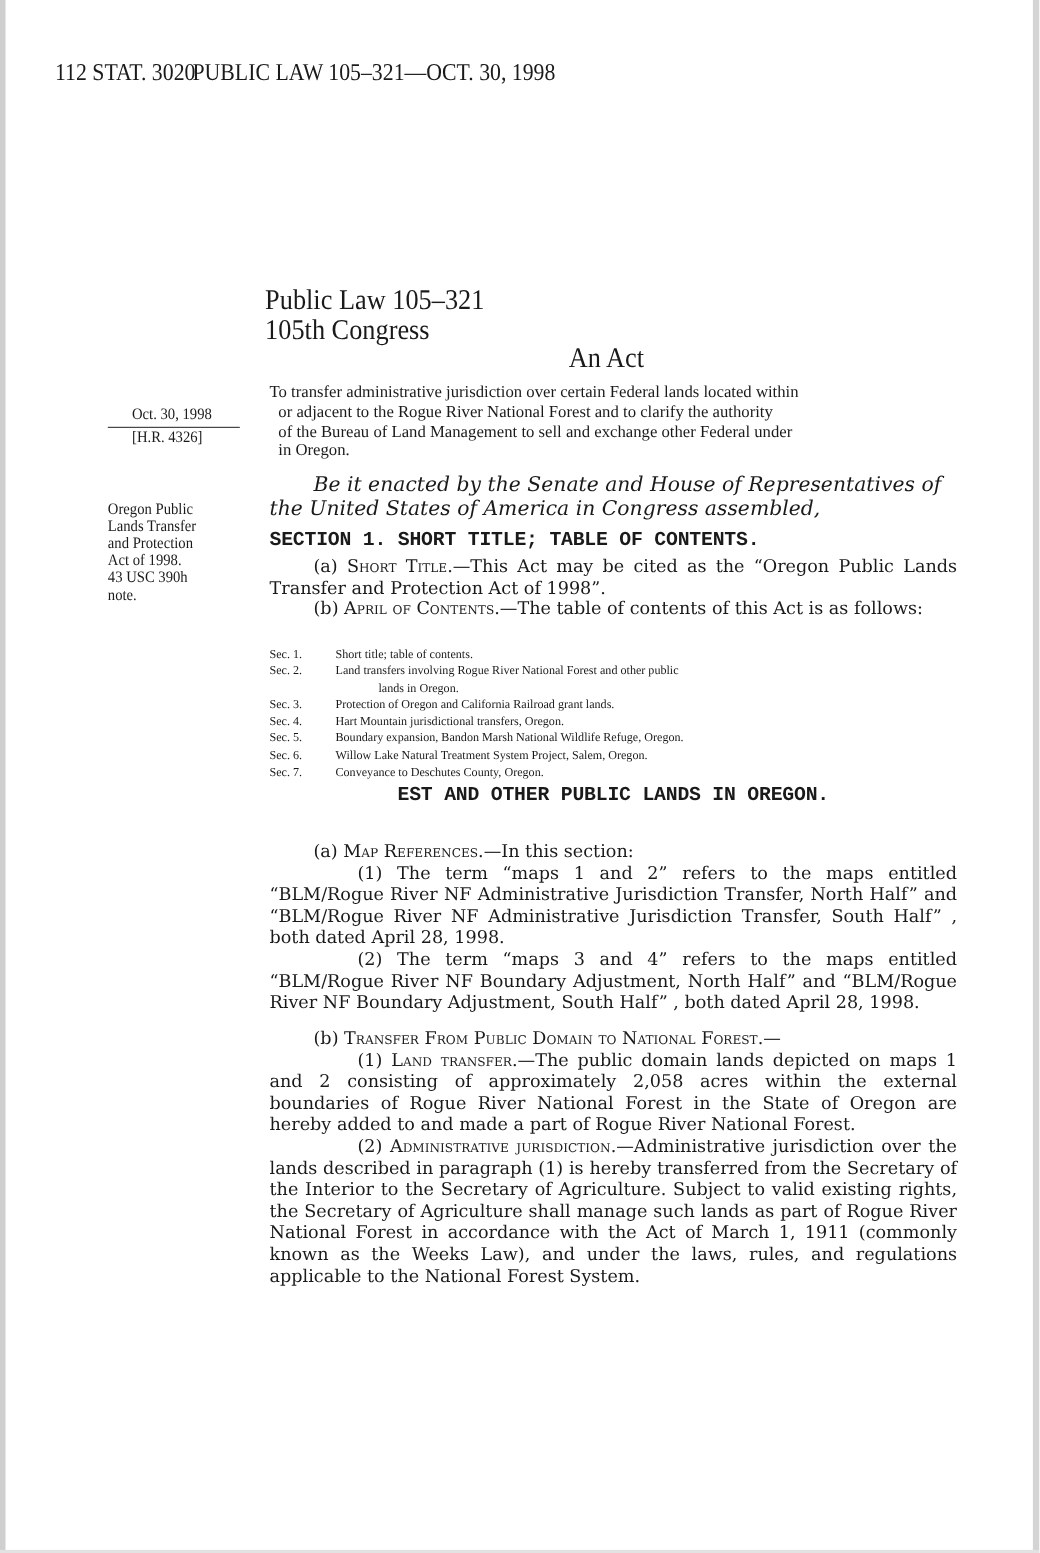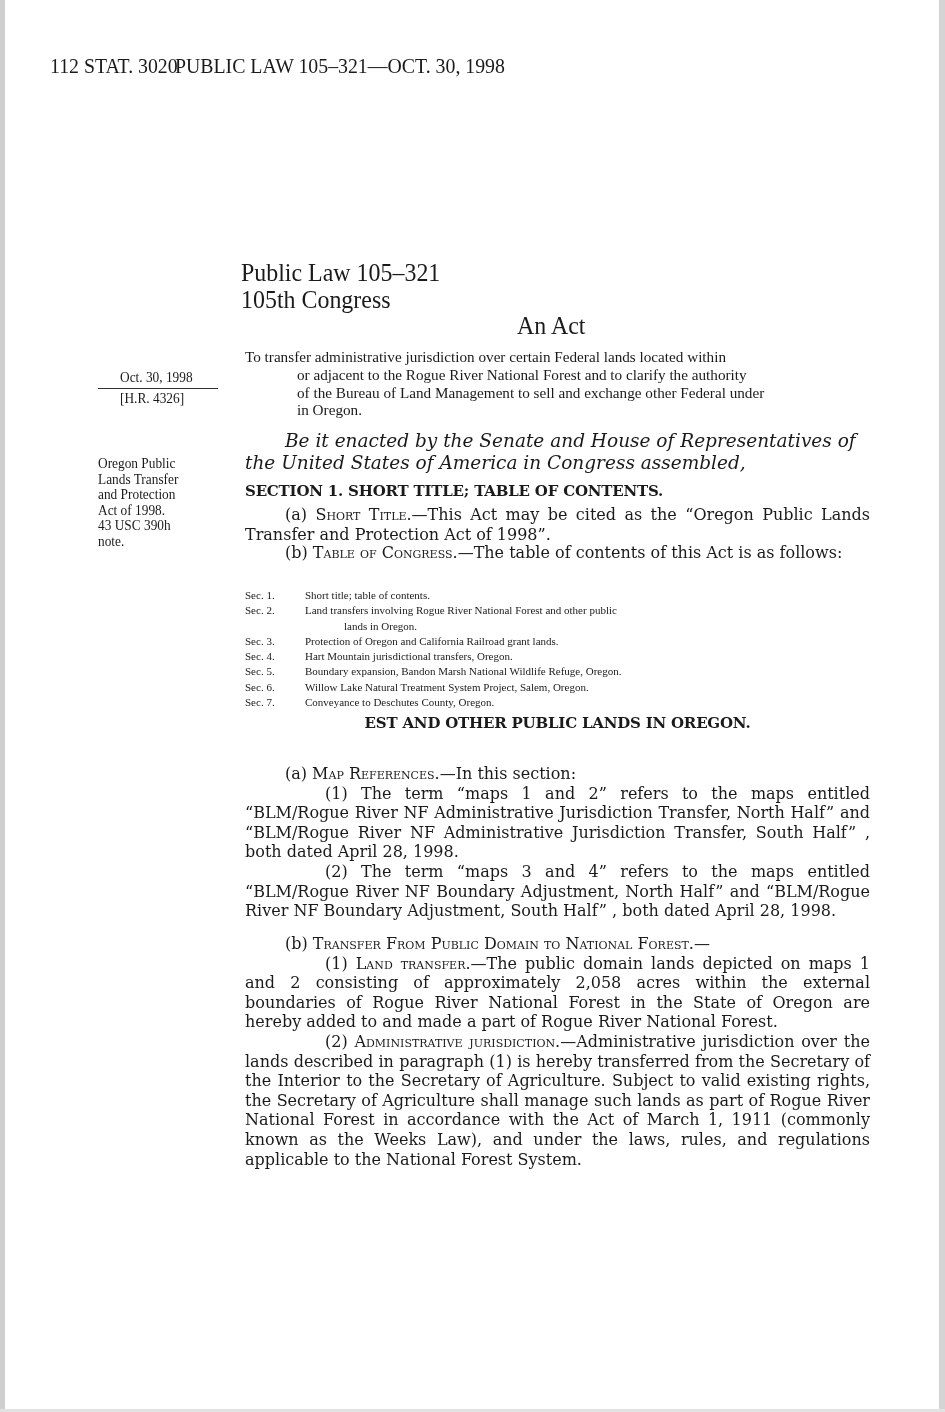--- a/index.html
+++ b/index.html
@@ -23,26 +23,26 @@
     #an-act { position: absolute; left: 517px; top: 311px; font-family: "Liberation Serif", serif; font-size: 26px; transform: scaleX(0.92); transform-origin: left; }
 
     .margin-note { position: absolute; font-family: "Liberation Serif", serif; font-size: 14.5px; line-height: 15.5px; transform: scaleX(0.92); transform-origin: left; }
     #date-note { left: 120px; top: 370px; }
     #date-rule { position: absolute; left: 98px; top: 388px; width: 120px; height: 1px; background: #333; }
     #hr-note { left: 120px; top: 391px; }
     #short-title-note { left: 98px; top: 456px; width: 150px; }
 
     .purpose { position: absolute; left: 245px; top: 348px; width: 624px; font-family: "Liberation Serif", serif; font-size: 15.2px; line-height: 17.8px; text-align: justify; }
     .purpose span { display: block; }
-    .purpose .cont { padding-left: 8px; margin-left: 44px; }
+    .purpose .cont { padding-left: 8px; }
 
     .body { position: absolute; left: 245px; width: 625px; font-family: "DejaVu Serif", serif; }
     .enact { top: 430px; font-style: italic; font-size: 18.5px; line-height: 22px; text-align: justify; }
     .enact .indent { padding-left: 40px; }
-    .sec-head { font-weight: bold; font-size: 15px; line-height: 18px; letter-spacing: -0.2px; }
+    .sec-head { font-weight: bold; font-size: 18px; line-height: 18px; letter-spacing: -0.2px; font-family: Liberation Mono, monospace; }
     #sec1-head { top: 482px; }
     .para { font-size: 16px; line-height: 19.6px; text-align: justify; }
     .indent1 { text-indent: 40px; }
     .indent2 { text-indent: 80px; }
     .sc { font-variant: small-caps; }
     #sec1a { top: 505px; }
     #sec1b { top: 543px; }
 
     .toc { position: absolute; left: 245px; top: 588px; width: 625px; font-family: "Liberation Serif", serif; font-size: 11px; line-height: 15.3px; }
     .toc-row { display: flex; }
@@ -89,21 +89,21 @@
 
 <div class="body enact">
   <div class="indent">Be it enacted by the Senate and House of Representatives of</div>
   <div>the United States of America in Congress assembled,</div>
 </div>
 
 <div id="sec1-head" class="body sec-head">SECTION 1. SHORT TITLE; TABLE OF CONTENTS.</div>
 
 <div id="sec1a" class="body para indent1"><span>(a) </span><span class="sc">Short Title.</span><span>—This Act may be cited as the “Oregon Public Lands Transfer and Protection Act of 1998”.</span></div>
 
-<div id="sec1b" class="body para indent1"><span>(b) </span><span class="sc">Table of Congress.</span><span>—The table of contents of this Act is as follows:</span></div>
+<div id="sec1b" class="body para indent1"><span>(b) </span><span class="sc">April of Contents.</span><span>—The table of contents of this Act is as follows:</span></div>
 
 <div class="toc">
   <div class="toc-row">
       <span class="toc-sec">Sec. 1.</span>
       <span class="toc-text">Short title; table of contents.</span>
     </div>
   <div class="toc-row">
       <span class="toc-sec">Sec. 2.</span>
       <span class="toc-text"><span>Land transfers involving Rogue River National Forest and other public</span><span class="wrap">lands in Oregon.</span></span>
     </div>

